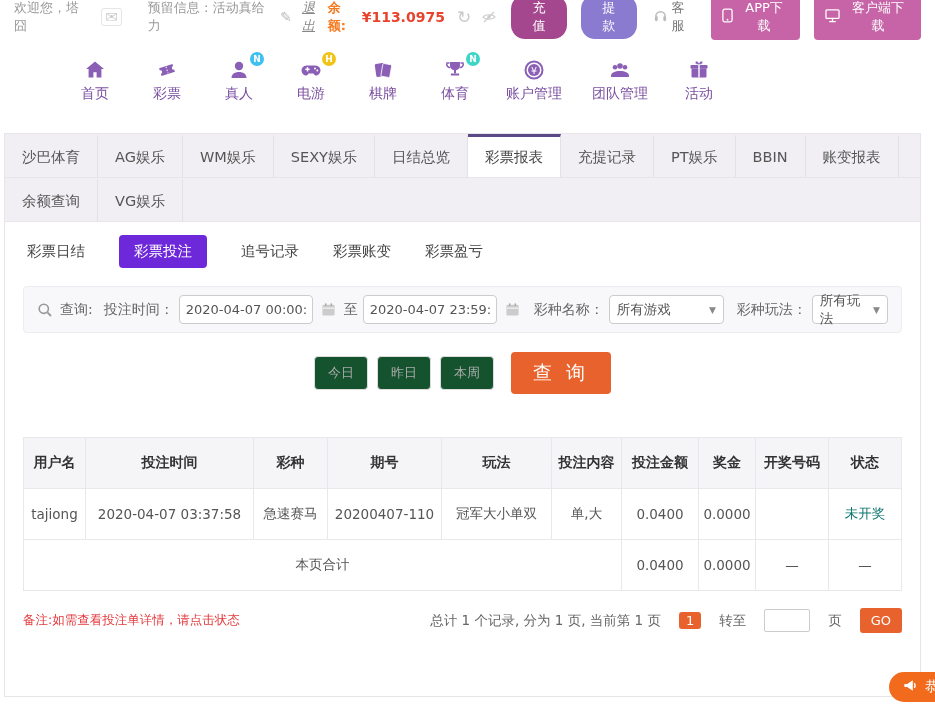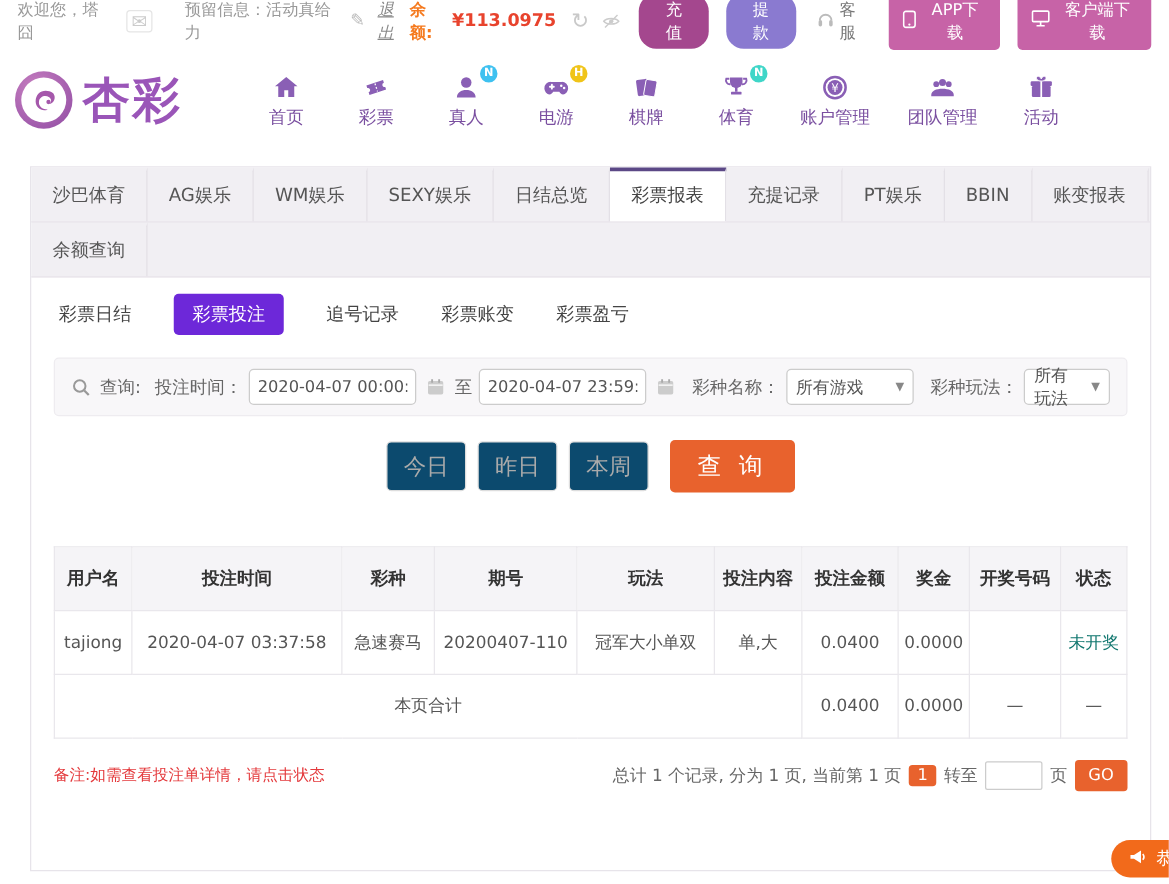--- a/index.html
+++ b/index.html
@@ -33,54 +33,54 @@
   .brand-text { font-size:38px; font-weight:bold; color:#9a55b8; letter-spacing:2px; }
   .nav { display:flex; gap:30px; margin-left:62px; }
   .nav-item { display:flex; flex-direction:column; align-items:center; gap:3px; color:#7a4fa0; font-size:14px; cursor:pointer; position:relative; min-width:42px; }
   .nav-item svg { display:block; }
   .badge { position:absolute; top:-6px; right:-4px; width:14px; height:14px; border-radius:50%; color:#fff; font-size:9px; line-height:14px; text-align:center; font-weight:bold; }
   .badge-blue { background:#3ec1f0; }
   .badge-yellow { background:#f0c419; }
   .badge-teal { background:#3fd6c8; }
 
   
-  .card { position:absolute; left:24px; right:14px; top:133px; height:564px; border:1px solid #e7e4ea; background:#fff; }
+  .card { position:absolute; left:4px; right:14px; top:133px; height:564px; border:1px solid #e7e4ea; background:#fff; }
   .tabrow { display:flex; background:#f1eff3; }
   .tabrow2 { border-top:1px solid #e7e4ea; border-bottom:1px solid #e7e4ea; }
   .tab { padding:0 17px; height:43px; line-height:40px; font-size:14.5px; color:#555; border-right:1px solid #e3e0e6; border-top:3px solid transparent; cursor:pointer; white-space:nowrap; }
   .tab.active { background:#fff; border-top:3px solid #5b4886; color:#444; }
 
   .subtabs { display:flex; align-items:center; gap:34px; padding:13px 22px; font-size:14.5px; color:#444; }
   .subtab { cursor:pointer; }
   .subtab.active { background:#6d28d9; color:#fff; padding:7px 15px; border-radius:4px; }
 
   .search-panel { margin:5px 18px 0; background:#f8f7f9; border:1px solid #eeecf0; border-radius:4px; height:47px; display:flex; align-items:center; padding:0 13px; font-size:14px; color:#666; gap:5px; }
   .search-icon { display:inline-flex; margin-right:2px; }
   .f-label { white-space:nowrap; }
   .date-input { width:134px; height:29px; border:1px solid #ccc; border-radius:4px; padding:0 6px; font-size:13px; color:#555; font-family:inherit; background:#fff; }
   .cal-icon { display:inline-flex; margin:0 3px; cursor:pointer; }
   .select { display:flex; align-items:center; justify-content:space-between; background:#fff; border:1px solid #ccc; border-radius:4px; height:29px; padding:0 7px; cursor:pointer; color:#555; font-size:13.5px; }
   .select-game { width:128px; }
   .select-play { width:84px; }
   .select .arrow { font-size:9px; color:#888; margin-left:6px; }
 
   .quick-row { display:flex; justify-content:center; align-items:center; gap:9px; margin-top:19px; }
-  .ghost-btn { background:#0c4a6e; border:1px solid #ddd; color:#aaa; border-radius:4px; padding:7px 13px; font-size:18px; cursor:pointer; font-family:inherit; }
+  .ghost-btn { background:#14532d; border:1px solid #ddd; color:#aaa; border-radius:4px; padding:7px 13px; font-size:13px; cursor:pointer; font-family:inherit; }
   .query-btn { background:#e8622d; border:none; color:#fff; border-radius:4px; padding:8px 22px; font-size:19px; letter-spacing:4px; margin-left:8px; cursor:pointer; font-family:inherit; }
 
   table { width:calc(100% - 36px); margin:43px 18px 0; border-collapse:collapse; table-layout:fixed; font-size:13.5px; color:#555; }
   th, td { border:1px solid #e9e7ec; text-align:center; height:39px; padding:16px 4px; overflow:hidden; white-space:nowrap; }
   thead th { background:#f5f4f7; color:#333; font-weight:bold; font-size:14px; }
   .status-link { color:#0f766e; cursor:pointer; }
   .c0{width:62px}.c1{width:168px}.c2{width:74px}.c3{width:114px}.c4{width:110px}
   .c5{width:70px}.c6{width:77px}.c7{width:57px}.c8{width:73px}
 
   .note-row { display:flex; justify-content:space-between; align-items:center; margin:17px 18px 0; }
   .note { color:#e4393c; font-size:12.5px; }
-  .pagination { display:flex; align-items:center; gap:6px; color:#666; font-size:13.5px; }
+  .pagination { display:flex; align-items:center; gap:18px; color:#666; font-size:13.5px; }
   .page-badge { background:#e8622d; color:#fff; border-radius:3px; padding:1px 7px; font-size:13px; cursor:pointer; }
   .goto-input { width:46px; height:23px; border:1px solid #ccc; border-radius:2px; font-family:inherit; }
   .go-btn { background:#e8622d; border:none; color:#fff; border-radius:3px; padding:5px 11px; font-size:13px; cursor:pointer; font-family:inherit; }
 
   .marquee { position:absolute; right:-62px; bottom:5px; background:#f26a1b; color:#fff; height:30px; display:flex; align-items:center; gap:7px; padding:0 16px 0 13px; border-radius:15px 0 0 15px; font-size:14px; cursor:pointer; }
 </style>
 </head>
 <body>
 
 <div class="topbar">
@@ -129,31 +129,20 @@
           <rect x="1" y="1" width="14" height="9" rx="1" fill="none" stroke="#fff" stroke-width="1.4"></rect>
           <line x1="8" y1="10" x2="8" y2="13" stroke="#fff" stroke-width="1.4"></line>
           <line x1="4.5" y1="13.5" x2="11.5" y2="13.5" stroke="#fff" stroke-width="1.4"></line>
         </svg>
     </span>
     <span>客户端下载</span>
   </button>
 </div>
 
 <div class="header">
-  <div class="logo">
-    <div class="emblem">
-      <div class="emblem-inner">
-        <svg width="26" height="26" viewBox="0 0 24 24">
-            <path d="M19 7c-6-4-13-1-13 6 0 5 5 8 9 6-5 0-7-3-6.5-6C9 9.5 13 8 16 10c2 1.5 2 4-.5 5 4 0 6-5 3.5-8z" fill="#a558ab"></path>
-            <circle cx="15.5" cy="13.5" r="1.6" fill="#a558ab"></circle>
-          </svg>
-      </div>
-    </div>
-    <span class="brand-text">杏彩</span>
-  </div>
 
   <div class="nav">
     <div class="nav-item">
       <span>
           <svg width="26" height="24" viewBox="0 0 24 24" fill="#8a5fb5">
             <path d="M12 3.5L3 11h2.6v8.5h4.8v-5.3h3.2v5.3h4.8V11H21z"></path>
           </svg>
         </span>
       <span>首页</span>
     </div>
@@ -257,20 +246,21 @@
     <div class="tab">日结总览</div>
     <div class="tab active">彩票报表</div>
     <div class="tab">充提记录</div>
     <div class="tab">PT娱乐</div>
     <div class="tab">BBIN</div>
     <div class="tab">账变报表</div>
 
   </div>
   <div class="tabrow tabrow2">
     <div class="tab">余额查询</div>
+    <div class="tab">VG娱乐</div>
   </div>
 
   <div class="subtabs">
     <span class="subtab">彩票日结</span>
     <span class="subtab active">彩票投注</span>
     <span class="subtab">追号记录</span>
     <span class="subtab">彩票账变</span>
     <span class="subtab">彩票盈亏</span>
   </div>
 

